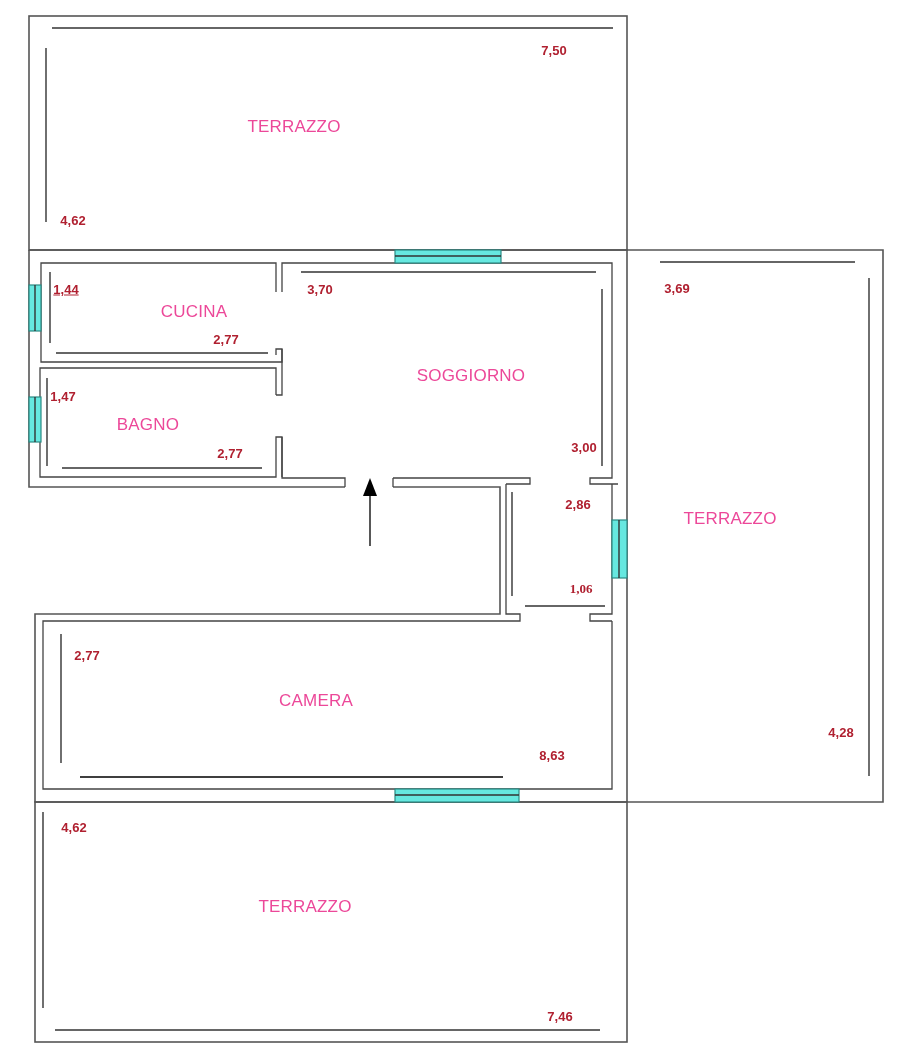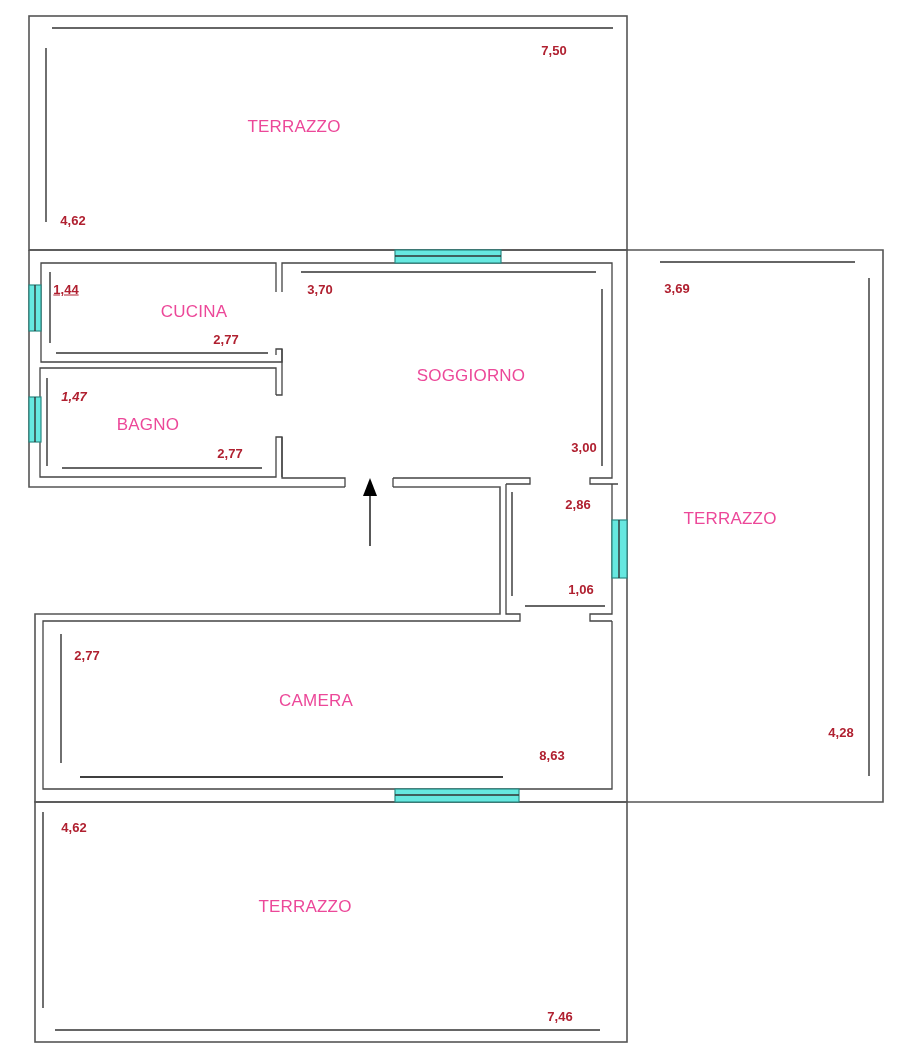--- a/index.html
+++ b/index.html
@@ -98,29 +98,29 @@
 
 <div class="room-label" style="left:294px; top:127px;">TERRAZZO</div>
 <div class="dim-label" style="left:554px; top:50px;">7,50</div>
 <div class="dim-label" style="left:73px; top:220px;">4,62</div>
 
 <div class="room-label" style="left:146px; top:312px;margin-left:48px;">CUCINA</div>
 <div class="dim-label" style="left:66px; top:289px;text-decoration:underline;">1,44</div>
 <div class="dim-label" style="left:226px; top:339px;">2,77</div>
 
 <div class="room-label" style="left:148px; top:425px;">BAGNO</div>
-<div class="dim-label" style="left:74px; top:396px;font-style:italic;">1,47</div>
+<div class="dim-label" style="left:63px; top:396px;">1,47</div>
 <div class="dim-label" style="left:230px; top:453px;">2,77</div>
 
 <div class="room-label" style="left:423px; top:376px;margin-left:48px;">SOGGIORNO</div>
 <div class="dim-label" style="left:320px; top:289px;">3,70</div>
 <div class="dim-label" style="left:584px; top:447px;">3,00</div>
 
 <div class="dim-label" style="left:534px; top:504px;margin-left:44px;">2,86</div>
-<div class="dim-label" style="left:581px; top:589px;">1,06</div>
+<div class="dim-label" style="left:581px; top:589px;font-family:Liberation Serif, serif;">1,06</div>
 
 <div class="room-label" style="left:730px; top:519px;">TERRAZZO</div>
 <div class="dim-label" style="left:677px; top:288px;">3,69</div>
 <div class="dim-label" style="left:841px; top:732px;">4,28</div>
 
 <div class="room-label" style="left:316px; top:701px;text-align:center;">CAMERA</div>
 <div class="dim-label" style="left:87px; top:655px;">2,77</div>
 <div class="dim-label" style="left:552px; top:755px;">8,63</div>
 
 <div class="room-label" style="left:305px; top:907px;">TERRAZZO</div>

